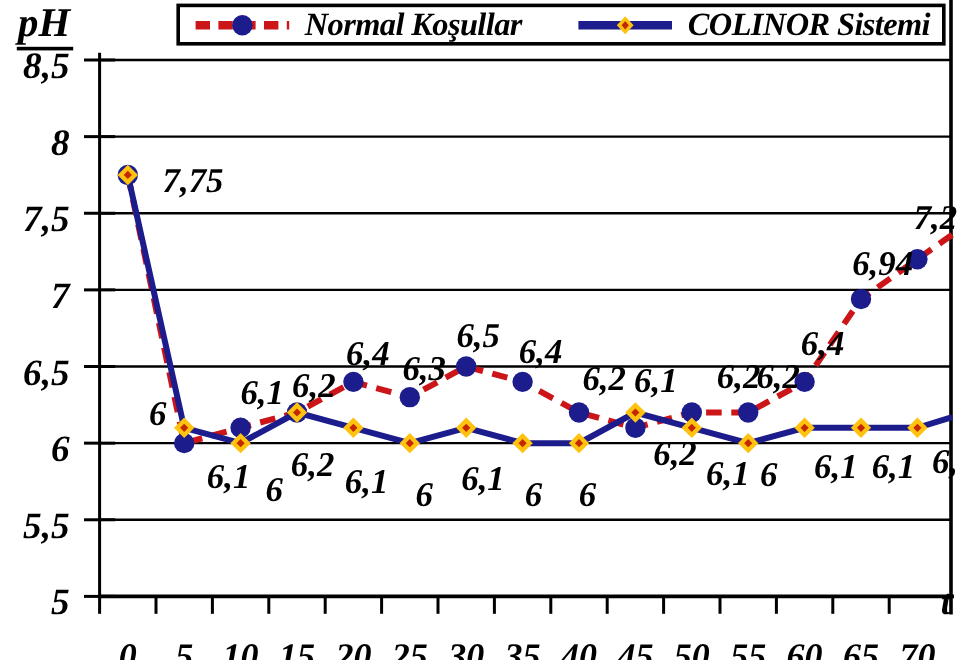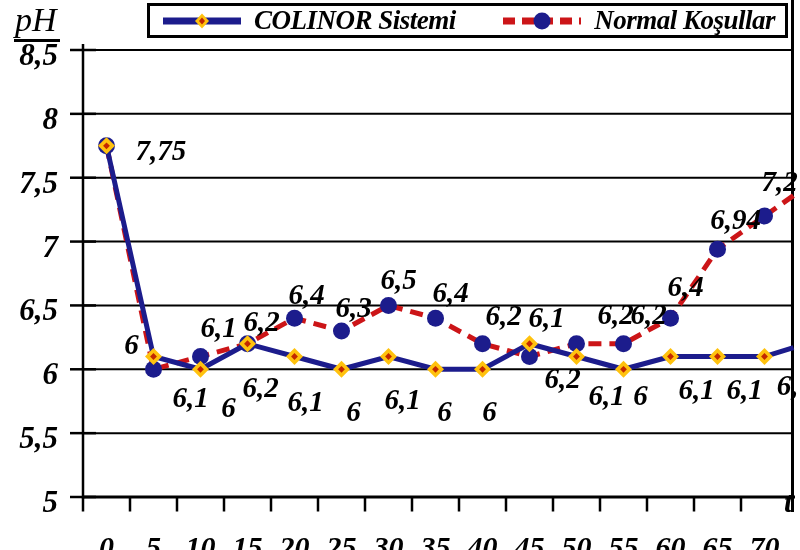--- a/index.html
+++ b/index.html
@@ -1,49 +1,49 @@
 <!DOCTYPE html>
 <html><head>
 <meta charset="utf-8">
 <style>
   html,body{margin:0;padding:0;background:#fff;}
   .screen{position:relative;width:800px;height:550px;overflow:hidden;background:#ffffff;
           font-family:"Liberation Serif", serif;}
-  .ph-title{position:absolute;left:14px;top:1px;font-size:34px;font-weight:normal;font-style:italic;
+  .ph-title{position:absolute;left:14px;top:1px;font-size:34px;font-weight:bold;font-style:italic;
             color:#000;border-bottom:3px solid #000;padding:0 3px 0 1px;line-height:38px;}
   .legend{position:absolute;left:147px;top:3px;width:641px;height:35px;box-sizing:border-box;
           border:3px solid #000;background:#fff;display:flex;align-items:center;
           justify-content:space-between;padding:0 10px;z-index:2;}
   .legend-item{display:flex;align-items:center;gap:10px;}
   .legend-label{font-size:27px;font-weight:bold;font-style:italic;color:#000;white-space:nowrap;
                 letter-spacing:-0.5px;line-height:27px;}
   svg text{font-family:"Liberation Serif", serif;font-weight:bold;font-style:italic;fill:#000;}
   .chart-svg{position:absolute;left:0;top:0;}
 </style>
 </head>
 <body>
 
 <div class="screen">
   <div class="ph-title">pH</div>
 
   <div class="legend">
     <div class="legend-item">
       <svg class="legend-sample" width="84" height="18" viewBox="0 0 84 18">
+          <line x1="3" y1="9" x2="81" y2="9" stroke="#cc1518" stroke-width="7" stroke-dasharray="12 7"></line>
+          <circle cx="42" cy="9" r="8.5" fill="#1c1c8c"></circle>
+        </svg>
+      <span class="legend-label">Normal Koşullar</span>
+    </div>
+    <div class="legend-item">
+      <svg class="legend-sample" width="84" height="18" viewBox="0 0 84 18">
           <line x1="3" y1="9" x2="81" y2="9" stroke="#1c1c8c" stroke-width="7"></line>
           <path d="M42,1.5 L49,9 L42,16.5 L35,9 Z" fill="#ffc20e"></path>
           <path d="M42,5.5 L45,9 L42,12.5 L39,9 Z" fill="#c32800"></path>
         </svg>
       <span class="legend-label">COLINOR Sistemi</span>
-    </div>
-    <div class="legend-item">
-      <svg class="legend-sample" width="84" height="18" viewBox="0 0 84 18">
-          <line x1="3" y1="9" x2="81" y2="9" stroke="#cc1518" stroke-width="7" stroke-dasharray="12 7"></line>
-          <circle cx="42" cy="9" r="8.5" fill="#1c1c8c"></circle>
-        </svg>
-      <span class="legend-label">Normal Koşullar</span>
     </div>
   </div>
 
   <svg class="chart-svg" width="800" height="550" viewBox="0 0 800 550">
       <g>
         <line x1="83" y1="50" x2="793" y2="50" stroke="#000000" stroke-width="2"></line>
         <line x1="83" y1="113.85714285714283" x2="793" y2="113.85714285714283" stroke="#000000" stroke-width="2"></line>
         <line x1="83" y1="177.71428571428572" x2="793" y2="177.71428571428572" stroke="#000000" stroke-width="2"></line>
         <line x1="83" y1="241.57142857142858" x2="793" y2="241.57142857142858" stroke="#000000" stroke-width="2"></line>
         <line x1="83" y1="305.42857142857144" x2="793" y2="305.42857142857144" stroke="#000000" stroke-width="2"></line>

